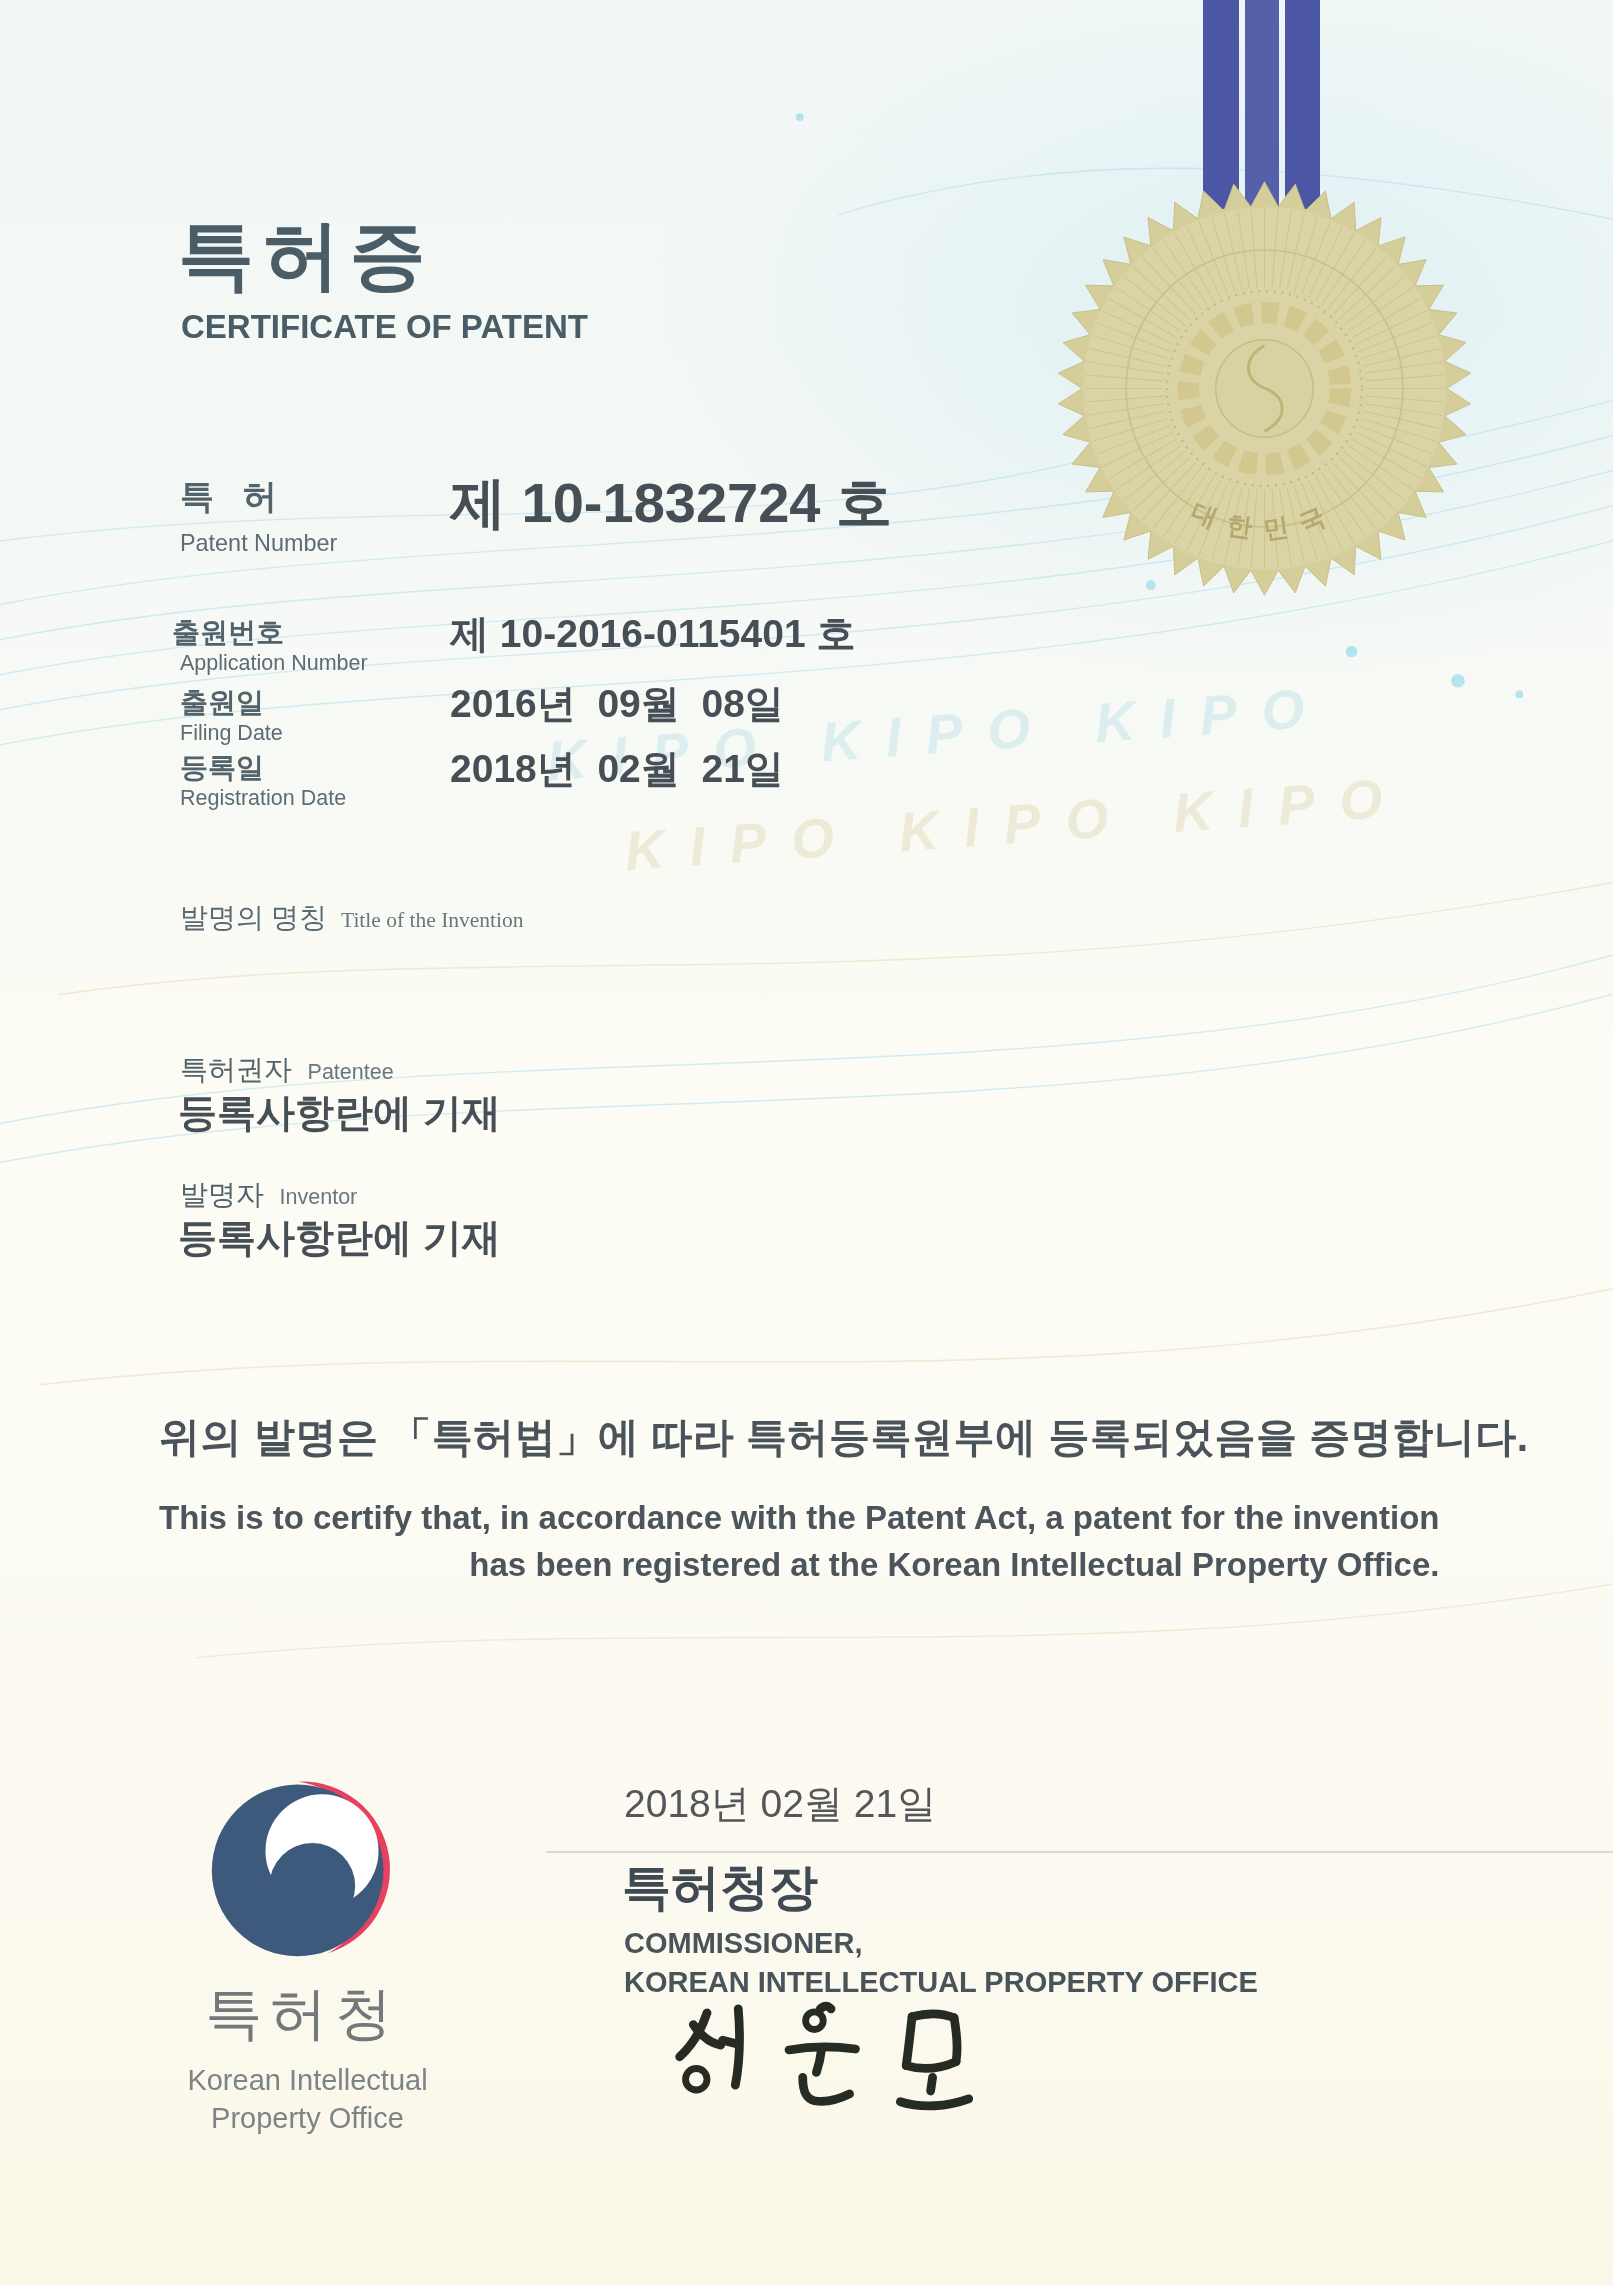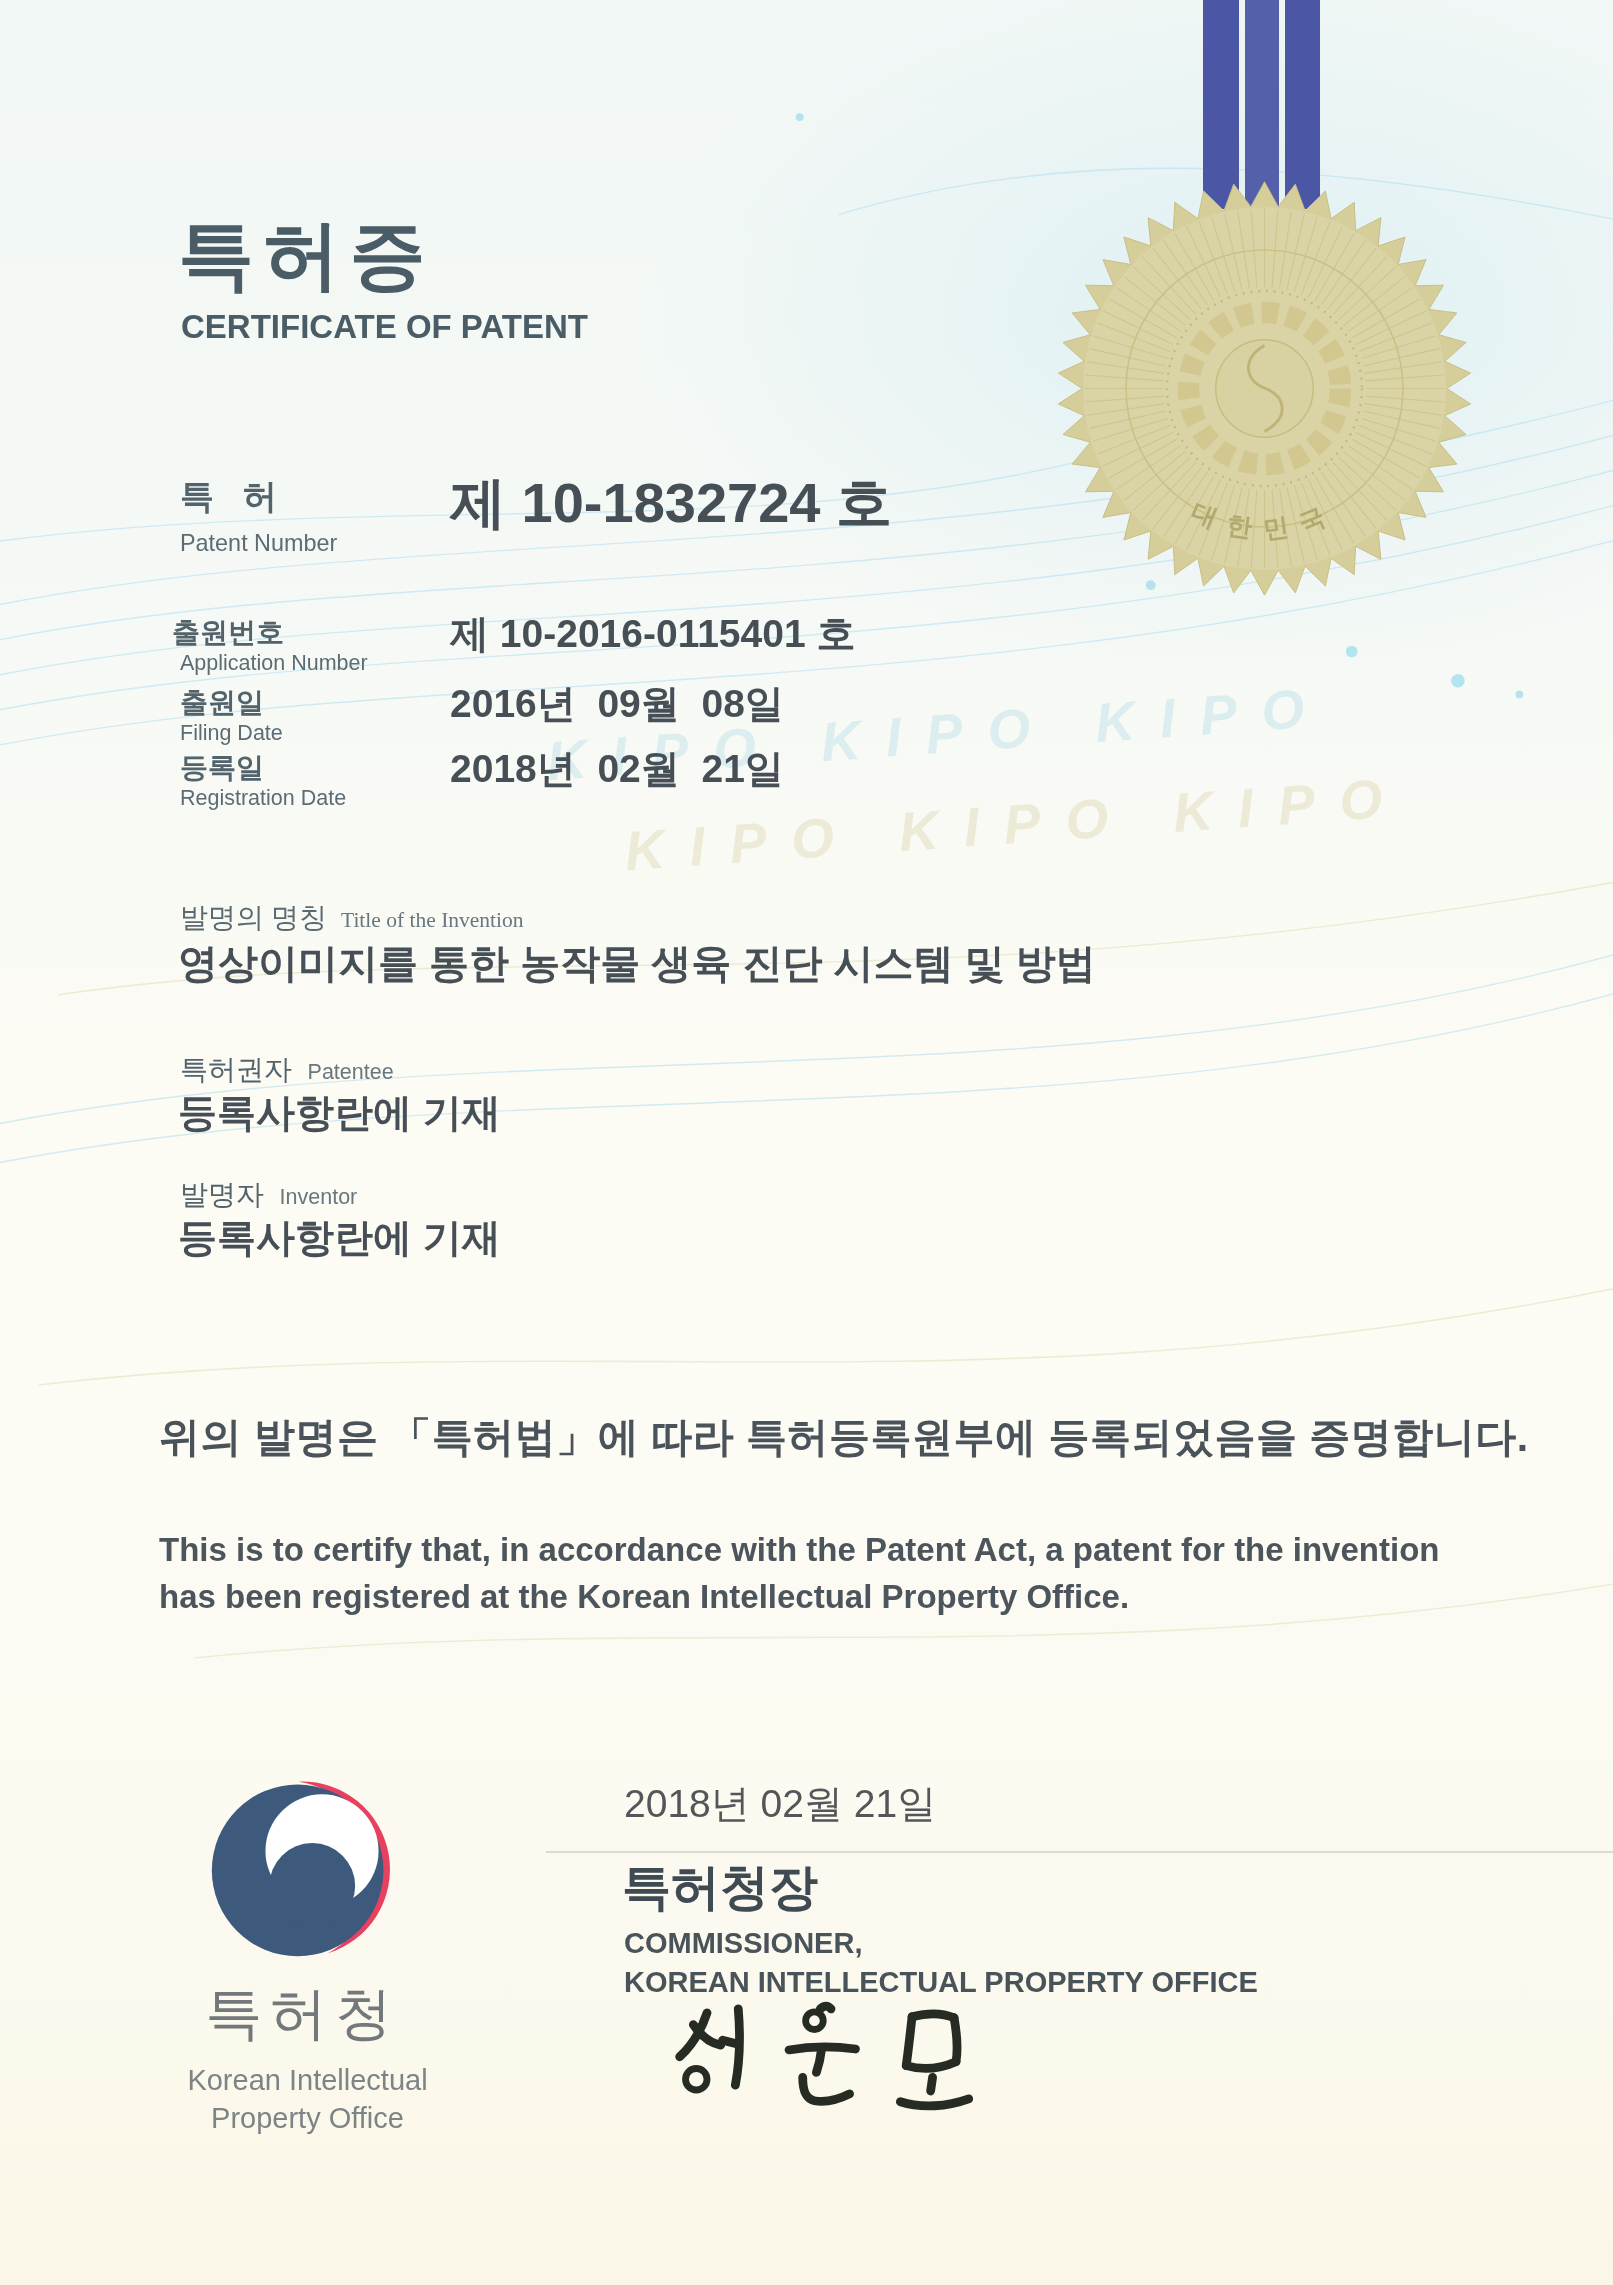--- a/index.html
+++ b/index.html
@@ -37,21 +37,21 @@
   
   .inv-lab{left:180px;top:899px;font-size:28px;font-weight:normal;color:#5a6a72;font-family:Liberation Serif, serif;}
   .sub-en{font-size:21.5px;color:#68777f;font-weight:normal;}
   .inv-val{left:178px;top:936px;font-size:40px;}
   .pat-lab{left:180px;top:1051px;font-size:28px;color:#5a6a72;}
   .pat-val{left:178px;top:1086px;font-size:39px;}
   .invr-lab{left:180px;top:1176px;font-size:28px;color:#5a6a72;}
   .invr-val{left:178px;top:1211px;font-size:39px;}
   
   .st-kr{left:159px;top:1410px;font-size:41px;font-weight:600;letter-spacing:0.5px;color:#4a535a;}
-  .st-en{left:159px;top:1526px;font-size:33px;font-weight:600;line-height:47px;color:#4c555c;}
+  .st-en{left:159px;top:1494px;font-size:33px;font-weight:600;line-height:47px;color:#4c555c;text-align:right;}
   
   .iss-date{left:624px;top:1777px;font-size:39px;font-weight:500;color:#54565a;}
   .comm-kr{left:622px;top:1855px;font-size:49px;font-weight:bold;color:#3f4a52;}
   .comm-en1{left:624px;top:1927px;font-size:29px;font-weight:bold;color:#49535a;}
   .comm-en2{left:624px;top:1966px;font-size:29px;font-weight:bold;color:#49535a;}
   .sig-svg{left:666px;top:2001px;}
   .sig-hidden{left:683px;top:2038px;font-size:2px;opacity:0;}
   
   .logo-svg{left:205px;top:1768px;}
   .org-kr{left:156px;top:1976px;width:293px;text-align:center;font-size:57px;font-weight:500;letter-spacing:7.8px;color:#73787a;}
@@ -139,21 +139,20 @@
   <div class="abs lab-en f3-en">Filing Date</div>
   <div class="abs val pre f3-val">2016년  09월  08일</div>
 
   <div class="abs lab-kr f4-kr">등록일</div>
   <div class="abs lab-en f4-en">Registration Date</div>
   <div class="abs val pre f4-val">2018년  02월  21일</div>
 
   <div class="abs inv-lab">
     <span>발명의 명칭</span>&nbsp;&nbsp;<span class="sub-en">Title of the Invention</span>
   </div>
-  <div class="abs val inv-val">영상이미지를 통한 농작물 생육 진단 시스템 및 방법</div>
 
   <div class="abs pat-lab">
     <span class="lab-kr" style="font-weight:normal;">특허권자</span>&nbsp;&nbsp;<span class="sub-en">Patentee</span>
   </div>
   <div class="abs val pat-val">등록사항란에 기재</div>
 
   <div class="abs invr-lab">
     <span class="lab-kr" style="font-weight:normal;">발명자</span>&nbsp;&nbsp;<span class="sub-en">Inventor</span>
   </div>
   <div class="abs val invr-val">등록사항란에 기재</div>

